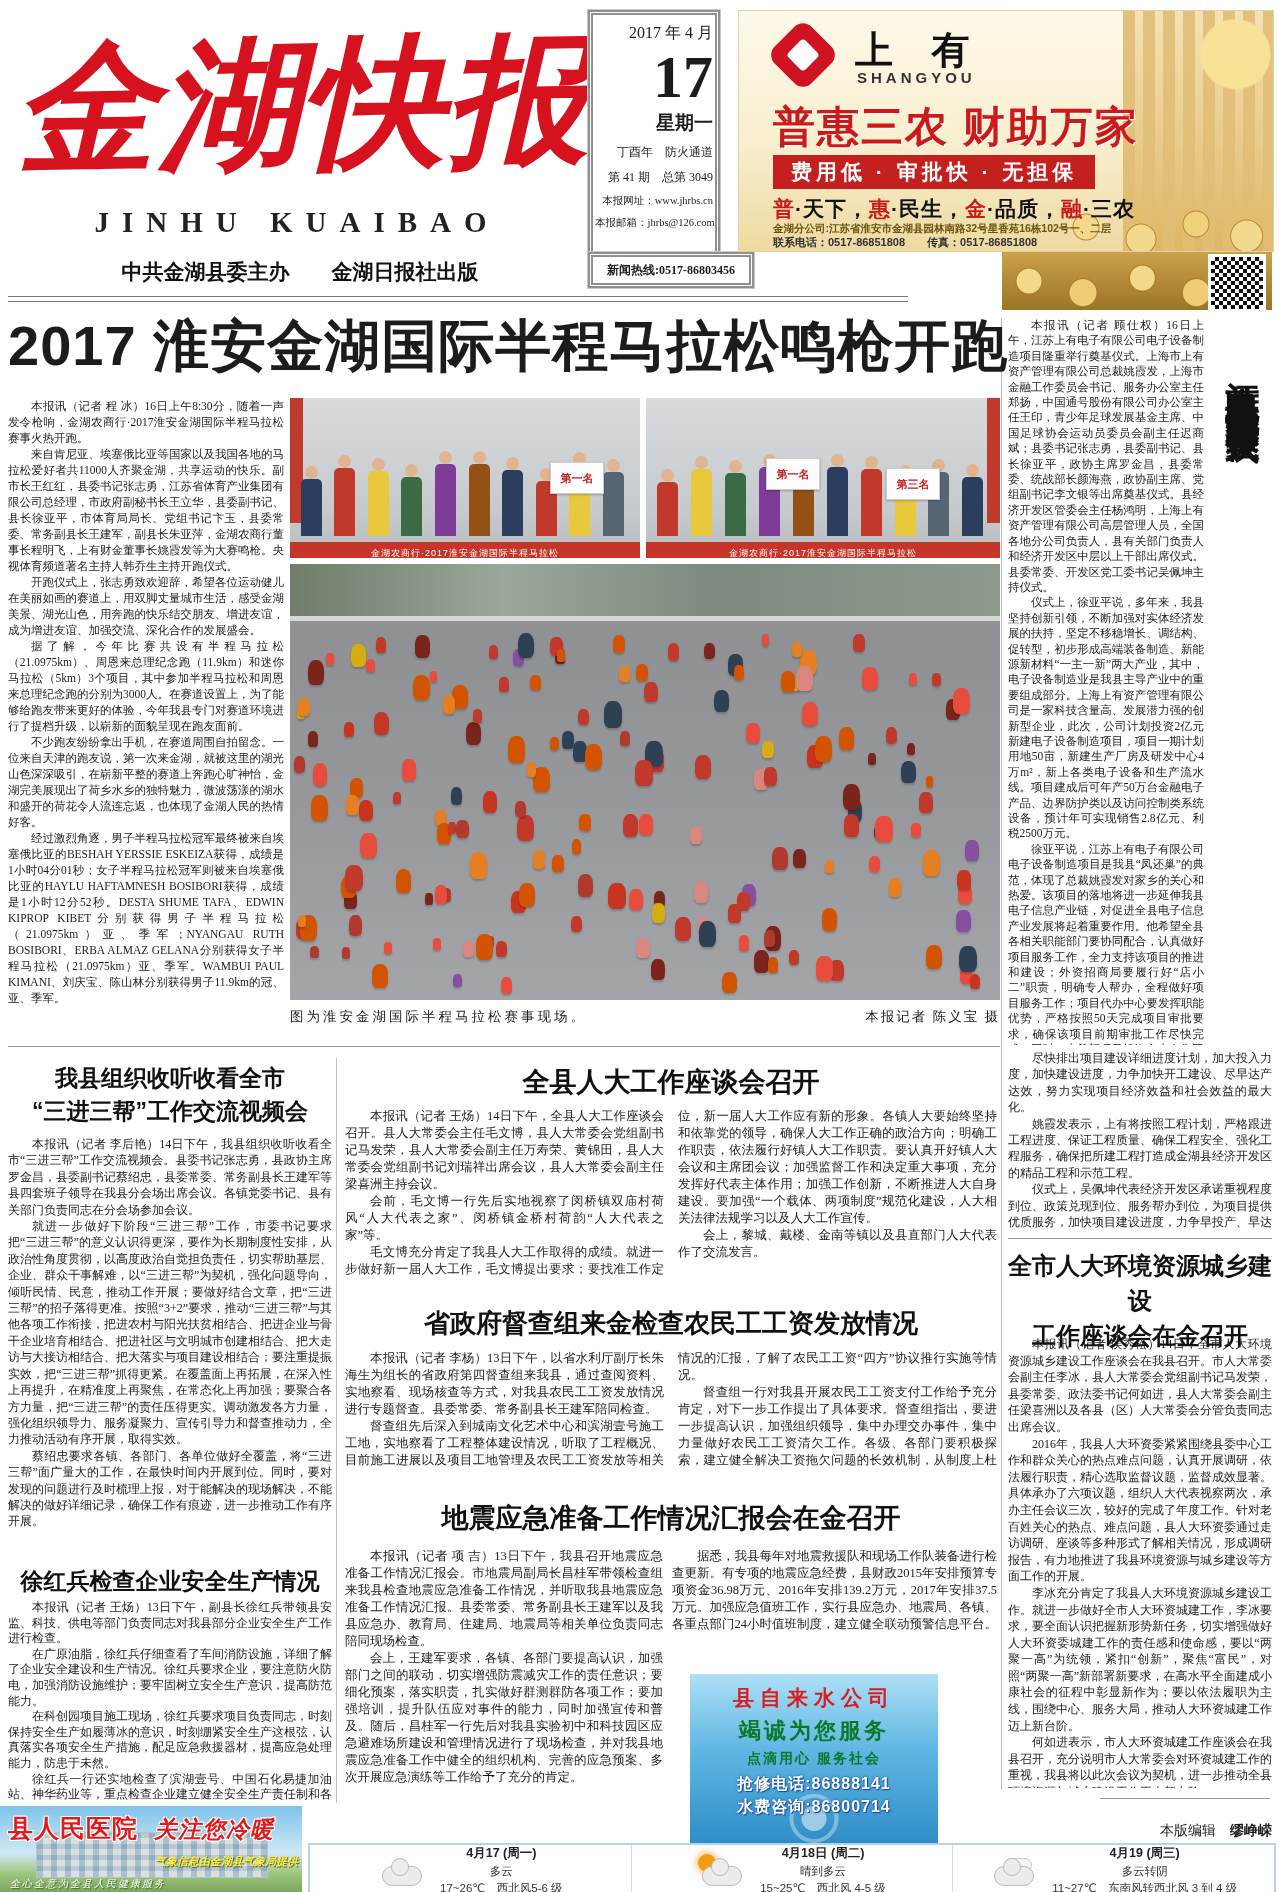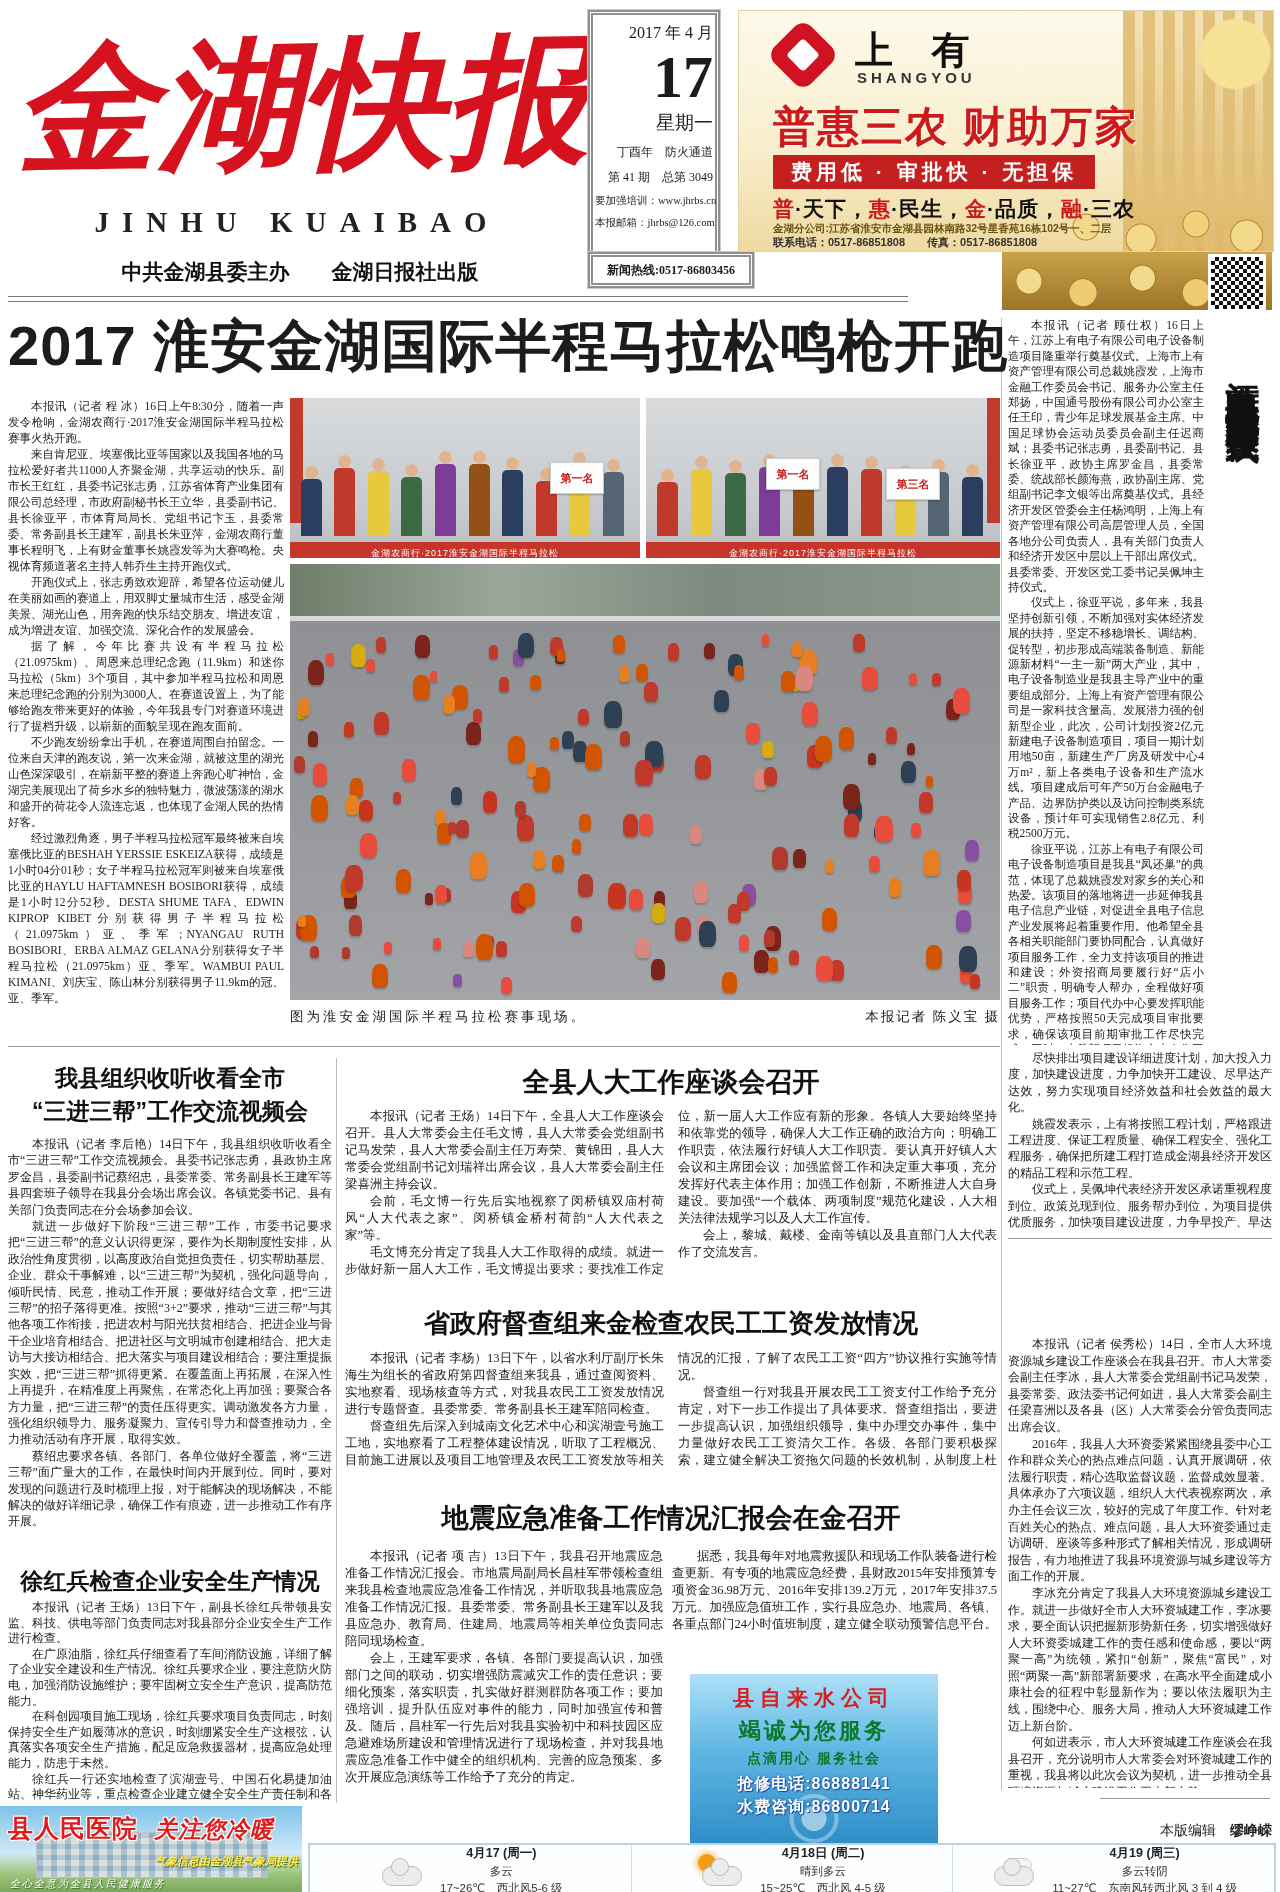--- a/index.html
+++ b/index.html
@@ -11,21 +11,21 @@
     font-size:142px;line-height:198px;text-align:center;font-style:italic;letter-spacing:2px;
     transform:rotate(-1deg);white-space:nowrap;}
   #mast-latin{left:14px;top:206px;width:566px;text-align:center;font-size:29px;font-weight:bold;
     letter-spacing:13px;color:#222;}
   #mast-pub{left:40px;top:258px;width:520px;text-align:center;font-size:21px;font-weight:bold;color:#111;}
   
   .ornate{border:5px double #8f8f8f;outline:1px solid #c9c9c9;background:#fff;}
   #datebox{left:588px;top:10px;width:118px;height:228px;padding:4px 2px;text-align:right;}
   #datebox .ym{font-size:16px;margin-top:4px;}
   #datebox .day{font-size:60px;font-weight:900;line-height:62px;margin-top:2px;}
-  #datebox .wk{font-size:19px;font-weight:normal;margin-top:2px;}
+  #datebox .wk{font-size:19px;font-weight:bold;margin-top:2px;}
   #datebox .lunar{font-size:12px;margin-top:8px;}
   #datebox .issue{font-size:12px;margin-top:8px;}
   #datebox .net{font-size:10.5px;margin-top:8px;white-space:nowrap;}
   #hotbox{left:588px;top:252px;width:156px;height:26px;line-height:26px;text-align:center;
     font-size:12px;font-weight:bold;}
   
   #topad{left:738px;top:10px;width:534px;height:240px;overflow:hidden;
     background:linear-gradient(180deg,#fdf9ea 0%,#f9efcf 55%,#eed9a0 100%);border:1px solid #e2d3a6;
     font-family:"Liberation Sans","DejaVu Sans",sans-serif;}
   #topad .skyline{position:absolute;right:0;top:0;width:150px;height:100%;opacity:.85;
@@ -180,21 +180,21 @@
   <div class="abs" id="mast-title">金湖快报</div>
   <div class="abs" id="mast-latin">JINHU KUAIBAO</div>
   <div class="abs" id="mast-pub">中共金湖县委主办　　金湖日报社出版</div>
 
   <div class="abs ornate" id="datebox">
     <div class="ym">2017 年 4 月</div>
     <div class="day">17</div>
     <div class="wk">星期一</div>
     <div class="lunar">丁酉年　防火通道</div>
     <div class="issue">第 41 期　总第 3049</div>
-    <div class="net">要加强培训：www.jhrbs.cn</div>
+    <div class="net">本报网址：www.jhrbs.cn</div>
     <div class="net">本报邮箱：jhrbs@126.com</div>
   </div>
   <div class="abs ornate" id="hotbox">新闻热线:0517-86803456</div>
 
   <div class="abs" id="topad">
     <div class="skyline"></div>
     <div class="coins"></div>
     <div class="syl-diamond">
         <i></i>
       </div>
@@ -536,20 +536,24 @@
     </div>
 
   <div class="abs" id="waterad">
     <div class="l1">县自来水公司</div>
     <div class="l2">竭诚为您服务</div>
     <div class="l3">点滴用心 服务社会</div>
     <div class="ph">抢修电话:86888141</div>
     <div class="ph2">水费咨询:86800714</div>
   </div>
 
+  <div class="abs sec-head" id="env-head">
+    <div>全市人大环境资源城乡建设</div>
+    <div>工作座谈会在金召开</div>
+  </div>
   <div class="abs body-text" id="env-body">
       <p>本报讯（记者 侯秀松）14日，全市人大环境资源城乡建设工作座谈会在我县召开。市人大常委会副主任李冰，县人大常委会党组副书记马发荣，县委常委、政法委书记何如进，县人大常委会副主任梁喜洲以及各县（区）人大常委会分管负责同志出席会议。</p>
       <p>2016年，我县人大环资委紧紧围绕县委中心工作和群众关心的热点难点问题，认真开展调研，依法履行职责，精心选取监督议题，监督成效显著。具体承办了六项议题，组织人大代表视察两次，承办主任会议三次，较好的完成了年度工作。针对老百姓关心的热点、难点问题，县人大环资委通过走访调研、座谈等多种形式了解相关情况，形成调研报告，有力地推进了我县环境资源与城乡建设等方面工作的开展。</p>
       <p>李冰充分肯定了我县人大环境资源城乡建设工作。就进一步做好全市人大环资城建工作，李冰要求，要全面认识把握新形势新任务，切实增强做好人大环资委城建工作的责任感和使命感，要以“两聚一高”为统领，紧扣“创新”，聚焦“富民”，对照“两聚一高”新部署新要求，在高水平全面建成小康社会的征程中彰显新作为；要以依法履职为主线，围绕中心、服务大局，推动人大环资城建工作迈上新台阶。</p>
       <p>何如进表示，市人大环资城建工作座谈会在我县召开，充分说明市人大常委会对环资城建工作的重视，我县将以此次会议为契机，进一步推动全县环境资源与城乡建设工作再上新台阶。</p>
     </div>
 
   <div class="abs hrule" id="ed-rule"></div>
   <div class="abs" id="editor">
     <span>本版编辑</span>　<b>缪峥嵘</b>

